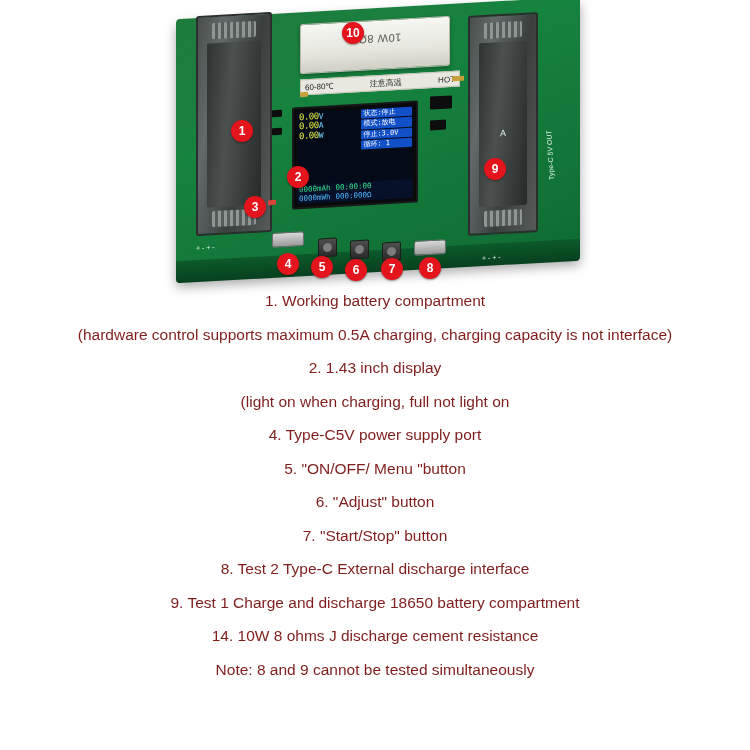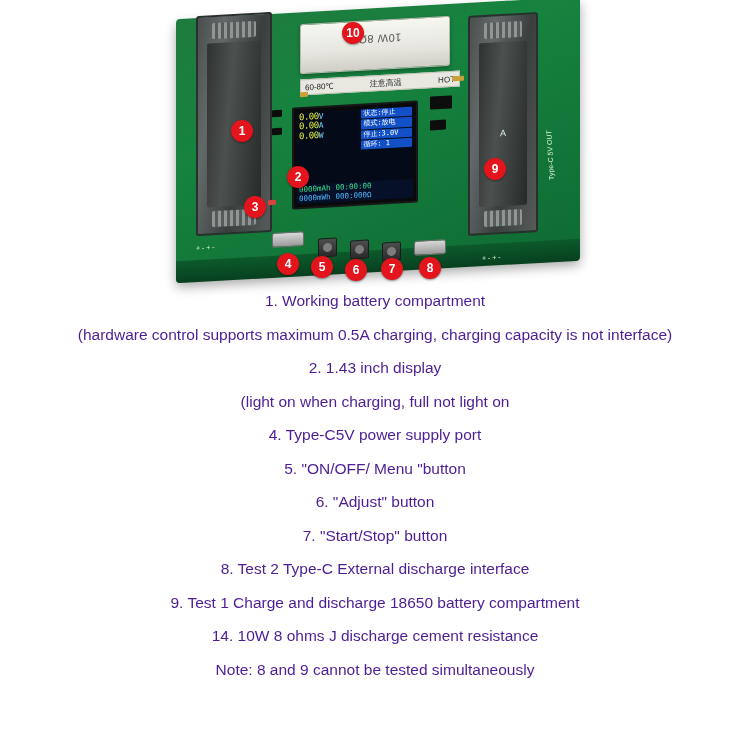--- a/index.html
+++ b/index.html
@@ -234,21 +234,21 @@
   .captions {
     position: absolute;
     left: 0;
     top: 284px;
     width: 750px;
     text-align: center;
   }
   .cap {
     font-size: 15.5px;
     line-height: 1.0;
-    color: #4c1d95;
+    color: #7f1d1d;
     padding: 9px 6px;
     white-space: nowrap;
   }
 </style>
 </head>
 <body>
 
 <div class="page">
 
   <div class="photo">

